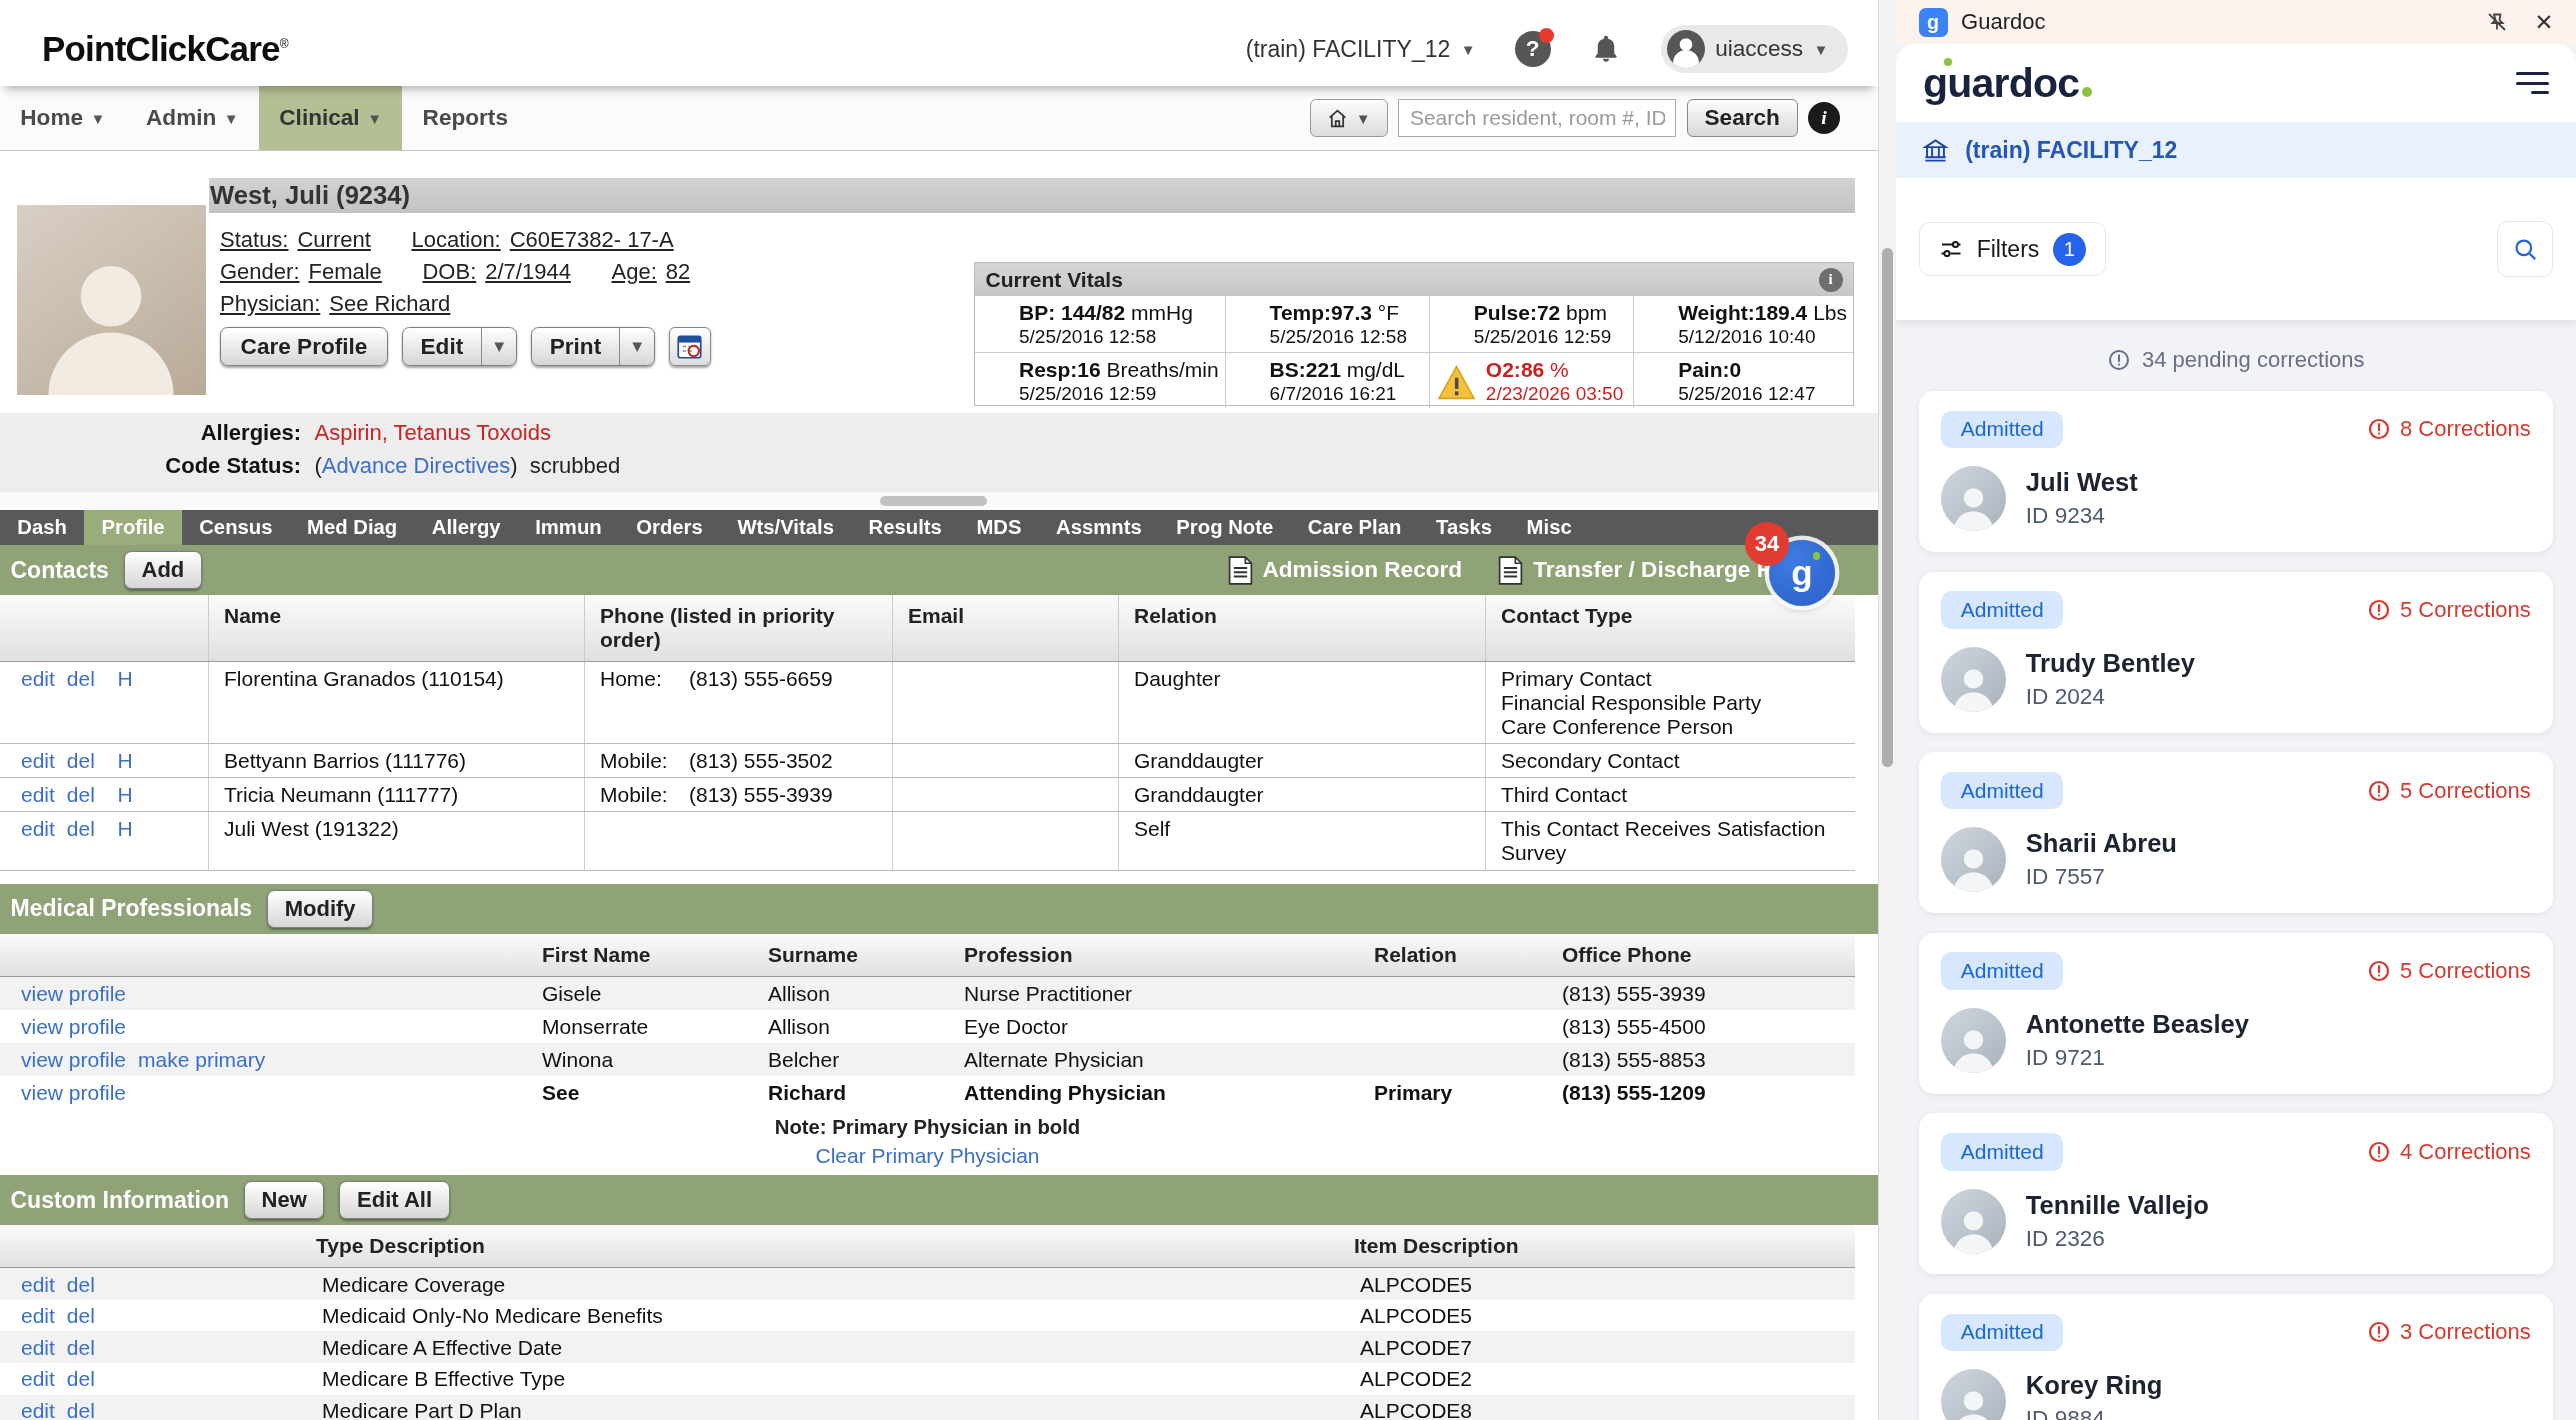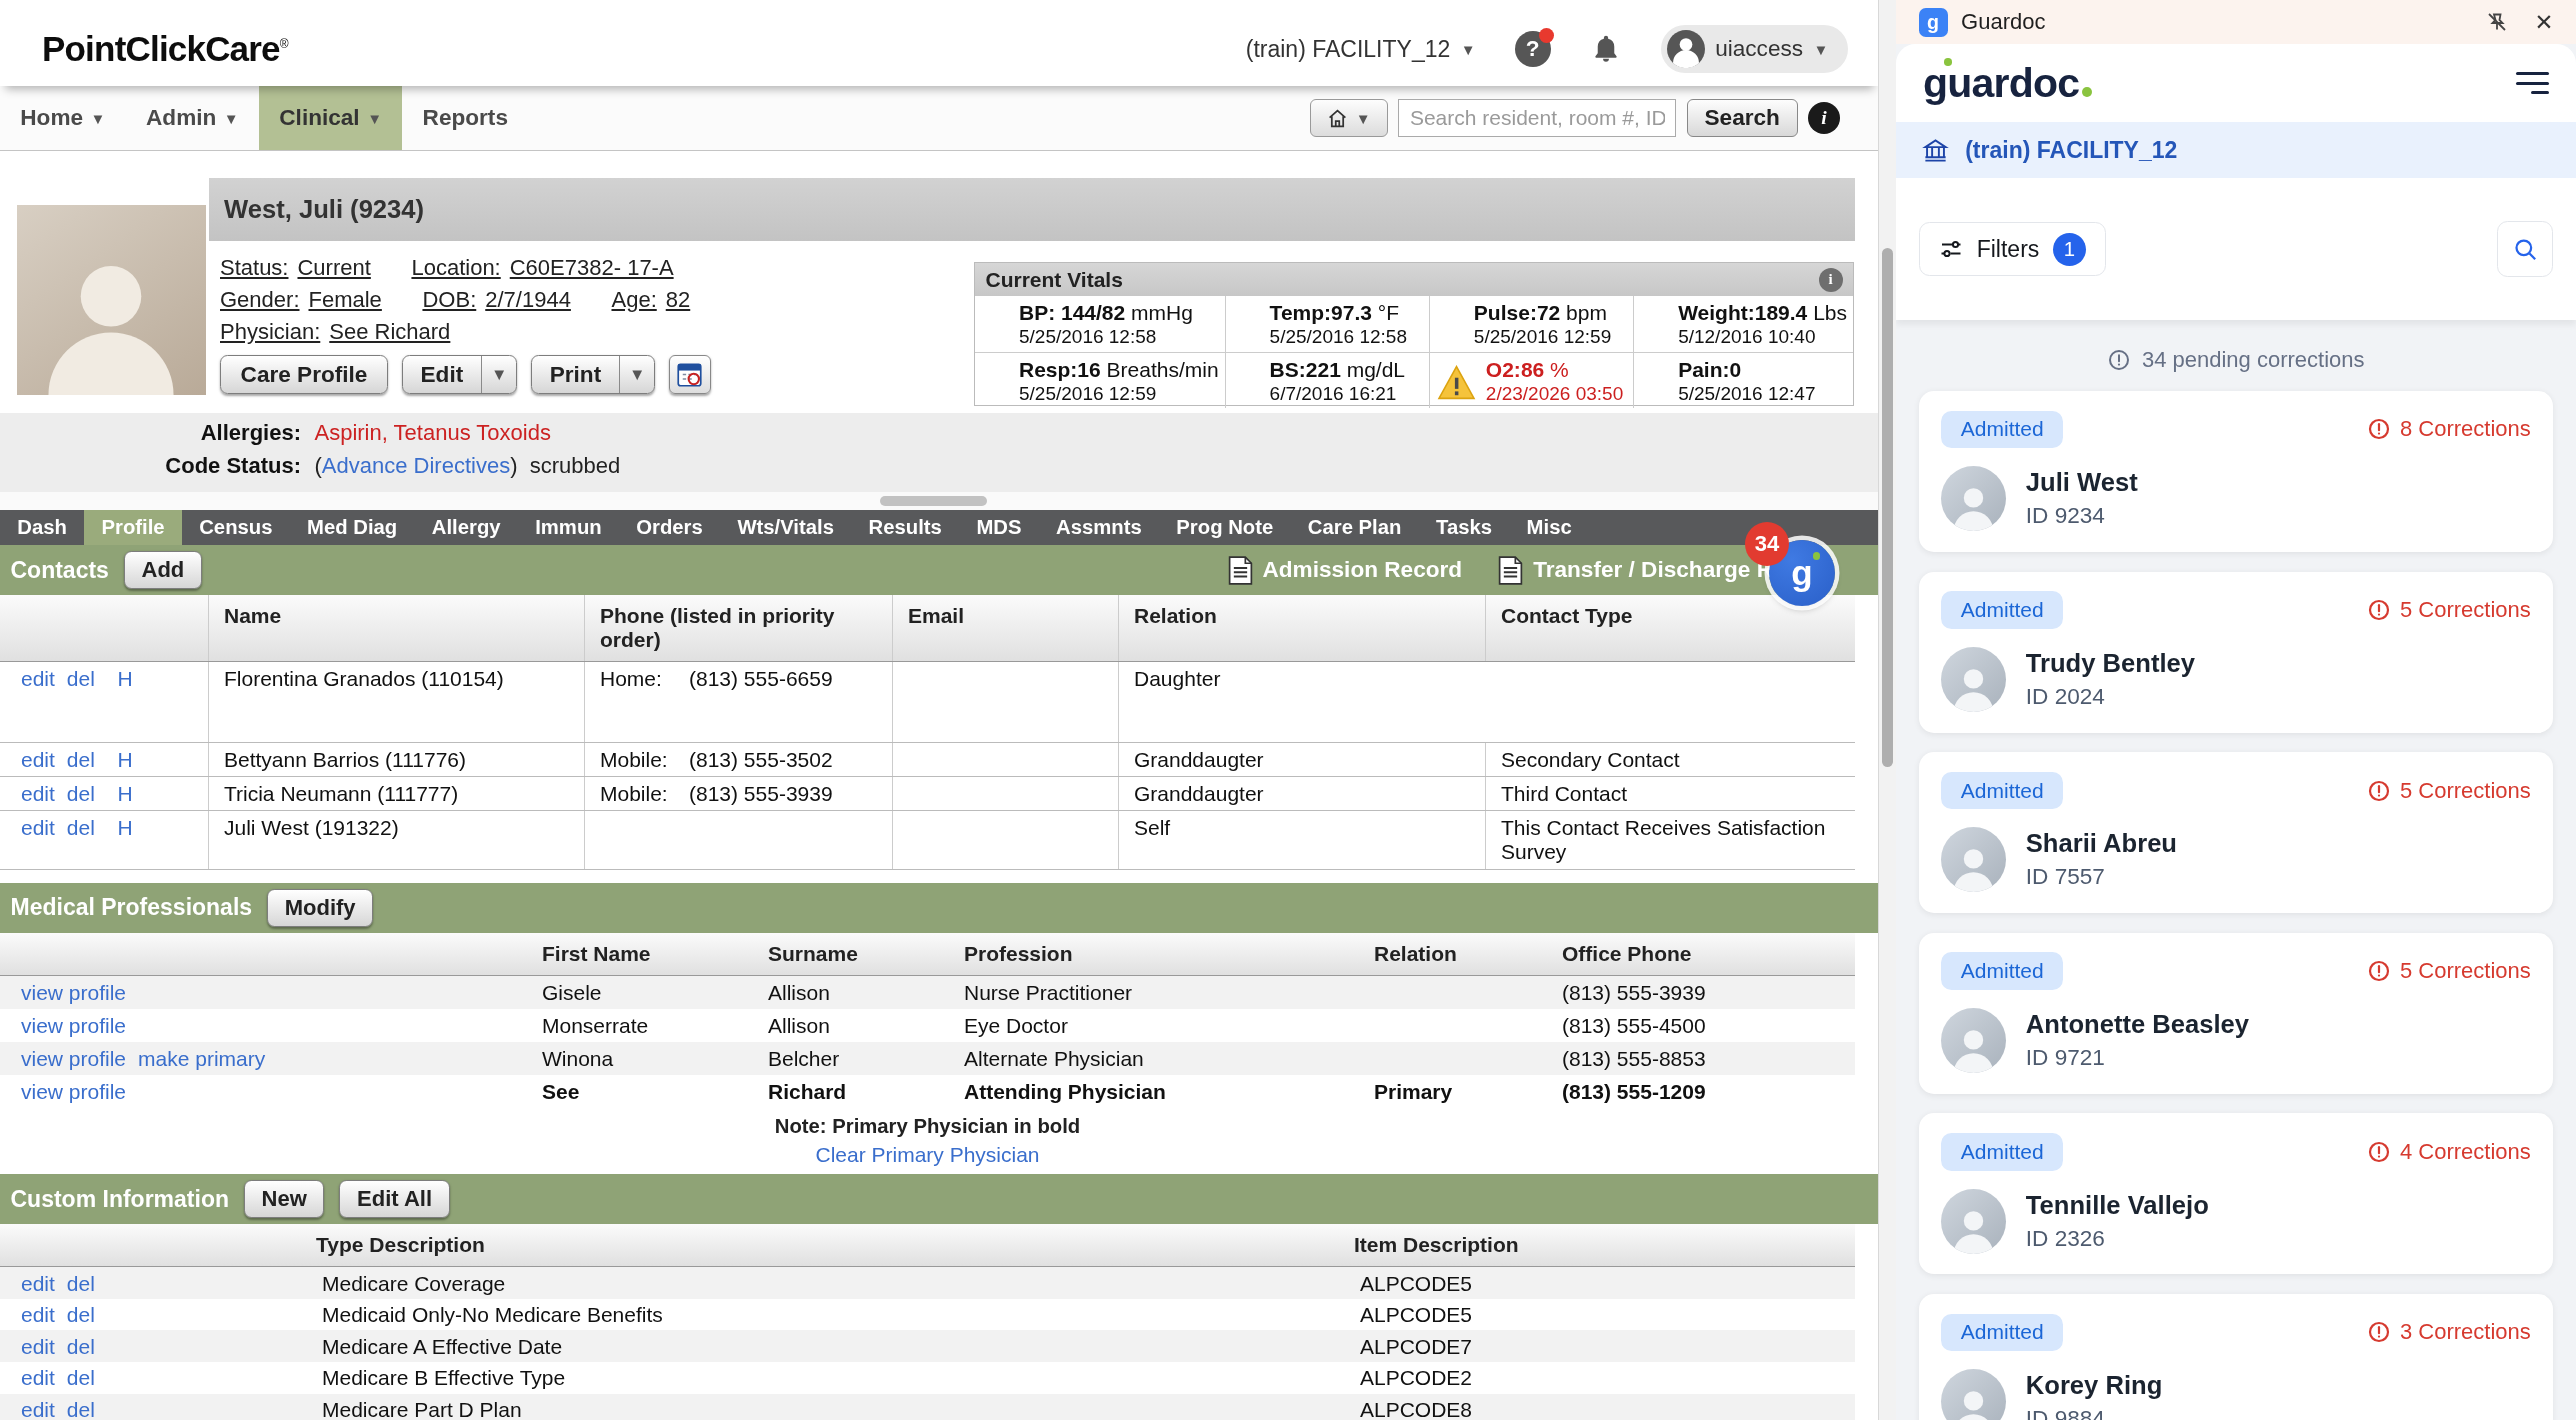--- a/index.html
+++ b/index.html
@@ -35,22 +35,22 @@
   .search-input { width:278px; height:38px; border:1.5px solid #aaa; font-size:21px; padding:0 10.5px; color:#444; font-family:"Liberation Sans",sans-serif; }
   .search-input::placeholder { color:#9a9a9a; }
   .search-btn { height:38px; padding:0 16.6px; border:1.5px solid #888; border-radius:6px; background:linear-gradient(#fdfdfd,#d8d8d8);
                 font-size:22.6px; font-weight:bold; color:#222; font-family:"Liberation Sans",sans-serif; }
   .info-circle { width:32px; height:32px; border-radius:50%; background:#1a1a1a; color:#fff; font-size:19.6px; font-weight:bold;
                  font-family:"Liberation Serif",serif; display:flex; align-items:center; justify-content:center; font-style:italic; }
 
   .patient-wrap { position:relative; height:224px; }
   .photo { position:absolute; left:16.6px; top:27px; width:189px; height:190px; background:linear-gradient(145deg,#d8cfc3,#b9aa98);
            display:flex; align-items:flex-end; justify-content:center; overflow:hidden; }
-  .name-bar { margin-left:209px; margin-right:23px; margin-top:27px; height:63px; background:linear-gradient(#d2d2d2,#c3c3c3);
-              font-size:25.6px; font-weight:bold; color:#333; display:flex; align-items:center; padding-left:15px; }
+  .name-bar { margin-left:209px; margin-right:23px; margin-top:27px; height:35px; background:linear-gradient(#d2d2d2,#c3c3c3);
+              font-size:25.6px; font-weight:bold; color:#333; display:flex; align-items:center; padding-left:1px; }
   .pinfo { margin-left:220px; margin-top:10.5px; }
   .pline { height:32px; font-size:22px; color:#222; display:flex; gap:9px; align-items:center;text-decoration:underline; }
   .pline .gap { width:22.6px; }
   .pbuttons { margin-left:220px; margin-top:7.5px; display:flex; gap:13.5px; align-items:center; }
   .btn { height:39px; border:1.5px solid #7d7d7d; border-radius:7.5px; background:linear-gradient(#ffffff,#d6d6d6);
          font-size:22.6px; font-weight:bold; color:#222; display:inline-flex; align-items:center; padding:0 19.6px;
          box-shadow:0 1.5px 2.3px rgba(0,0,0,.35); font-family:"Liberation Sans",sans-serif; }
   .split { padding:0; }
   .split .sp-main { padding:0 18px; }
   .split .sp-caret { border-left:1.5px solid #8a8a8a; width:35px; height:100%; display:flex; align-items:center; justify-content:center; color:#555; font-size:16.6px; }
@@ -411,20 +411,25 @@
         <span class="link">del</span>
         <span class="link h-link">H</span>
       </div>
       <div>Florentina Granados (110154)</div>
       <div class="phone-cell">
           <span class="ph-lab">Home:</span>
           <span>(813) 555-6659</span>
         </div>
       <div></div>
       <div>Daughter</div>
+      <div class="ctype">
+        <div>Primary Contact</div>
+        <div>Financial Responsible Party</div>
+        <div>Care Conference Person</div>
+      </div>
     </div>
 
     <div class="trow c-grid">
       <div class="acts">
         <span class="link">edit</span>
         <span class="link">del</span>
         <span class="link h-link">H</span>
       </div>
       <div>Bettyann Barrios (111776)</div>
       <div class="phone-cell">

